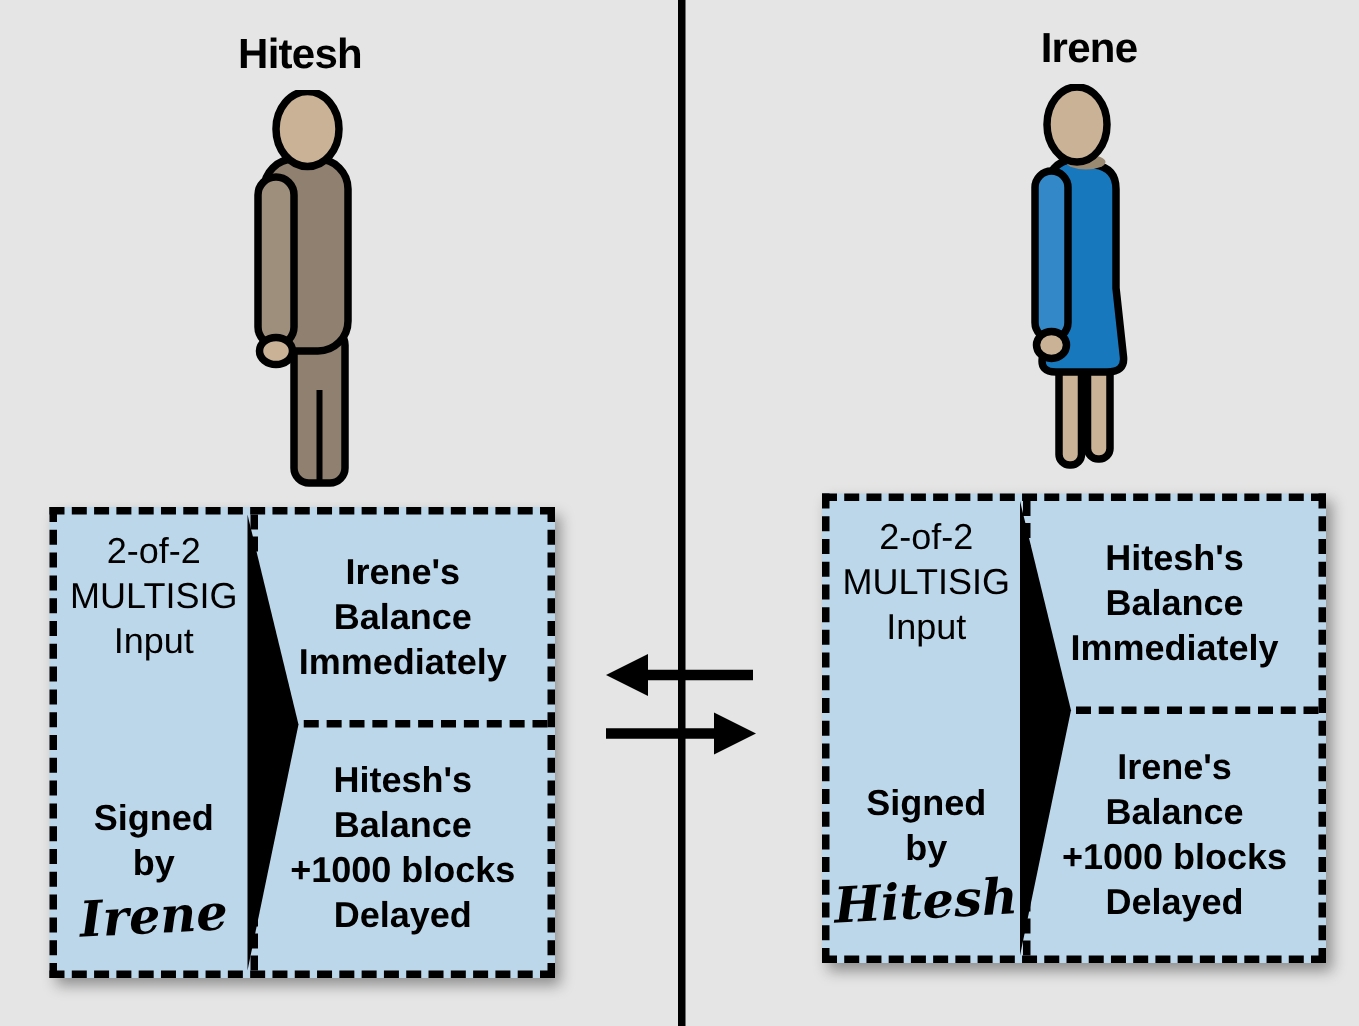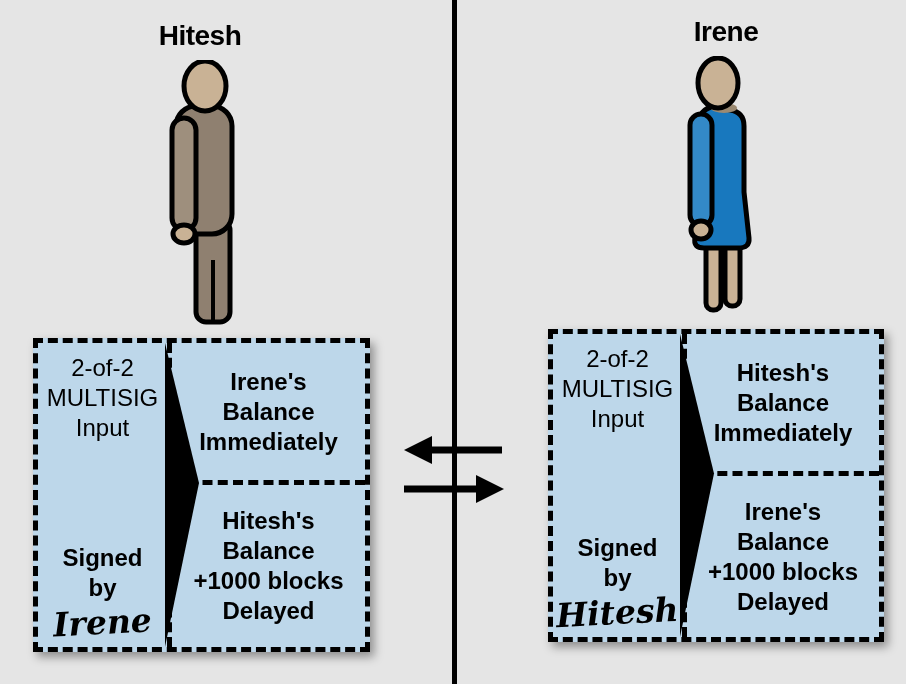--- a/index.html
+++ b/index.html
@@ -34,21 +34,21 @@
   .pane-divider{position:absolute;left:129px;top:0;bottom:0;width:0;border-left:5px dashed var(--outline,#000);}
   .split-triangle{position:absolute;left:121px;top:0;width:42px;height:100%;}
   .pane-right{position:absolute;left:134px;top:0;bottom:0;right:0;display:flex;flex-direction:column;}
   .cell{display:flex;align-items:center;justify-content:center;text-align:center;
     font-size:24px;font-weight:700;line-height:30px;white-space:pre-line;}
   .cell.top{height:137px;flex:0 0 auto;}
   .cell.bottom{flex:1 1 auto;border-top:5px dashed var(--outline,#000);}
   .input-text{
     margin-top:10px;text-align:center;font-size:24px;font-weight:400;line-height:30px;white-space:pre-line;
   }
-  .signed-block{margin-top:auto;margin-bottom:4px;text-align:center;}
+  .signed-block{margin-top:auto;margin-bottom:16px;text-align:center;}
   .signed-text{font-size:24px;font-weight:700;line-height:30px;white-space:pre-line;}
   .signature{
     font-family:"DejaVu Serif",cursive;font-style:italic;font-weight:700;
     font-size:33px;line-height:40px;transform:rotate(-3deg);
   }
   .arrows{position:absolute;left:398px;top:432px;}
 </style>
 </head>
 <body>
 

